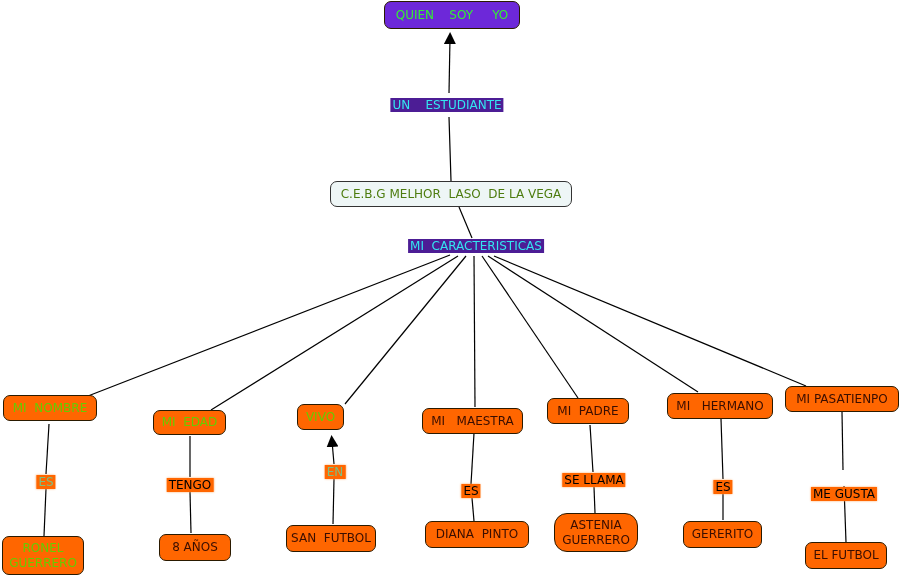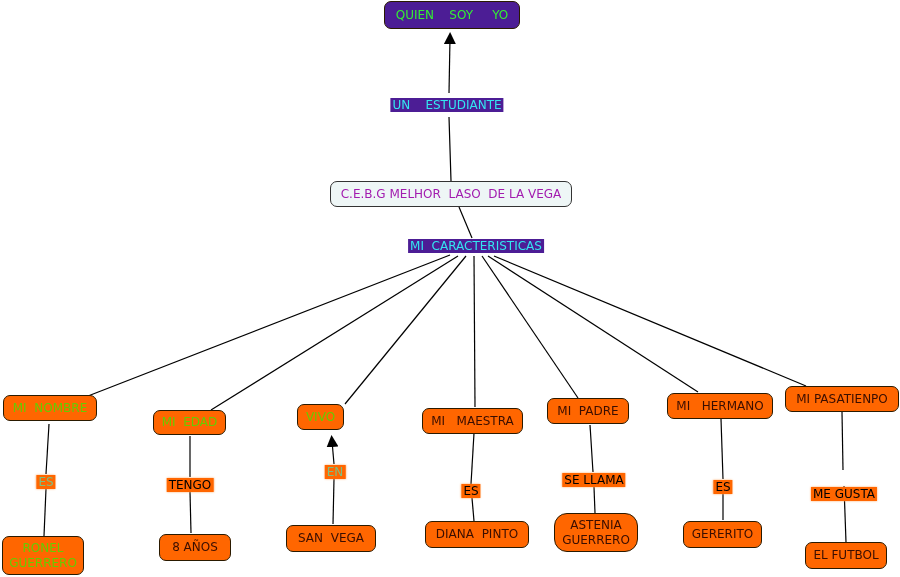--- a/index.html
+++ b/index.html
@@ -4,22 +4,22 @@
 <style>
   html, body { margin:0; padding:0; background:#ffffff; }
   body { width:900px; height:577px; position:relative; overflow:hidden;
          font-family:"DejaVu Sans", sans-serif; }
   svg#links { position:absolute; left:0; top:0; width:900px; height:577px; }
   .node { position:absolute; box-sizing:border-box; border:1.3px solid #2a1a00;
           border-radius:7px; display:flex; align-items:center; justify-content:center;
           text-align:center; font-size:12px; line-height:15px; white-space:pre; }
   .orange { background:#ff6600; color:#3a0e00; }
   .green-text { color:#66cc00; }
-  .root { background:#4c1d95; color:#33ee33; }
-  .school { background:#eef6f6; color:#a21caf; border-color:#333; }
+  .root { background:#6d28d9; color:#33ee33; }
+  .school { background:#eef6f6; color:#4d7c0f; border-color:#333; }
   .label { position:absolute; font-size:12px; line-height:14px; white-space:pre;
            transform:translate(-50%,-50%); }
   .label.cyan { color:#33e6f0; background:#4c1d95; padding:0 2px; }
   .label.box { background:#ff6600; color:#000000; padding:0 2px; box-shadow:0 0 2px #ffaa66; }
   .label.box.g { color:#7fbf7f; }
 </style>
 </head>
 <body>
 
 <svg id="links">
@@ -65,21 +65,21 @@
 <div class="label box g" style="left:46px;top:482px;">ES</div>
 <div class="node orange green-text" style="left:2px;top:536px;width:82px;height:39px;">RONEL
 GUERRERO</div>
 
 <div class="node orange green-text" style="left:153px;top:410px;width:73px;height:25px;">MI  EDAD</div>
 <div class="label box" style="left:190px;top:485px;">TENGO</div>
 <div class="node orange" style="left:159px;top:534px;width:72px;height:27px;">8 AÑOS</div>
 
 <div class="node orange green-text" style="left:297px;top:404px;width:47px;height:26px;">VIVO</div>
 <div class="label box g" style="left:335px;top:472px;">EN</div>
-<div class="node orange" style="left:286px;top:525px;width:90px;height:27px;">SAN  VEGA</div>
+<div class="node orange" style="left:286px;top:525px;width:90px;height:27px;">SAN  FUTBOL</div>
 
 <div class="node orange" style="left:422px;top:408px;width:101px;height:26px;">MI   MAESTRA</div>
 <div class="label box" style="left:471px;top:491px;">ES</div>
 <div class="node orange" style="left:425px;top:521px;width:104px;height:27px;">DIANA  PINTO</div>
 
 <div class="node orange" style="left:547px;top:398px;width:82px;height:26px;">MI  PADRE</div>
 <div class="label box" style="left:594px;top:480px;">SE LLAMA</div>
 <div class="node orange" style="left:554px;top:513px;width:84px;height:39px;border-radius:13px;">ASTENIA
 GUERRERO</div>
 

